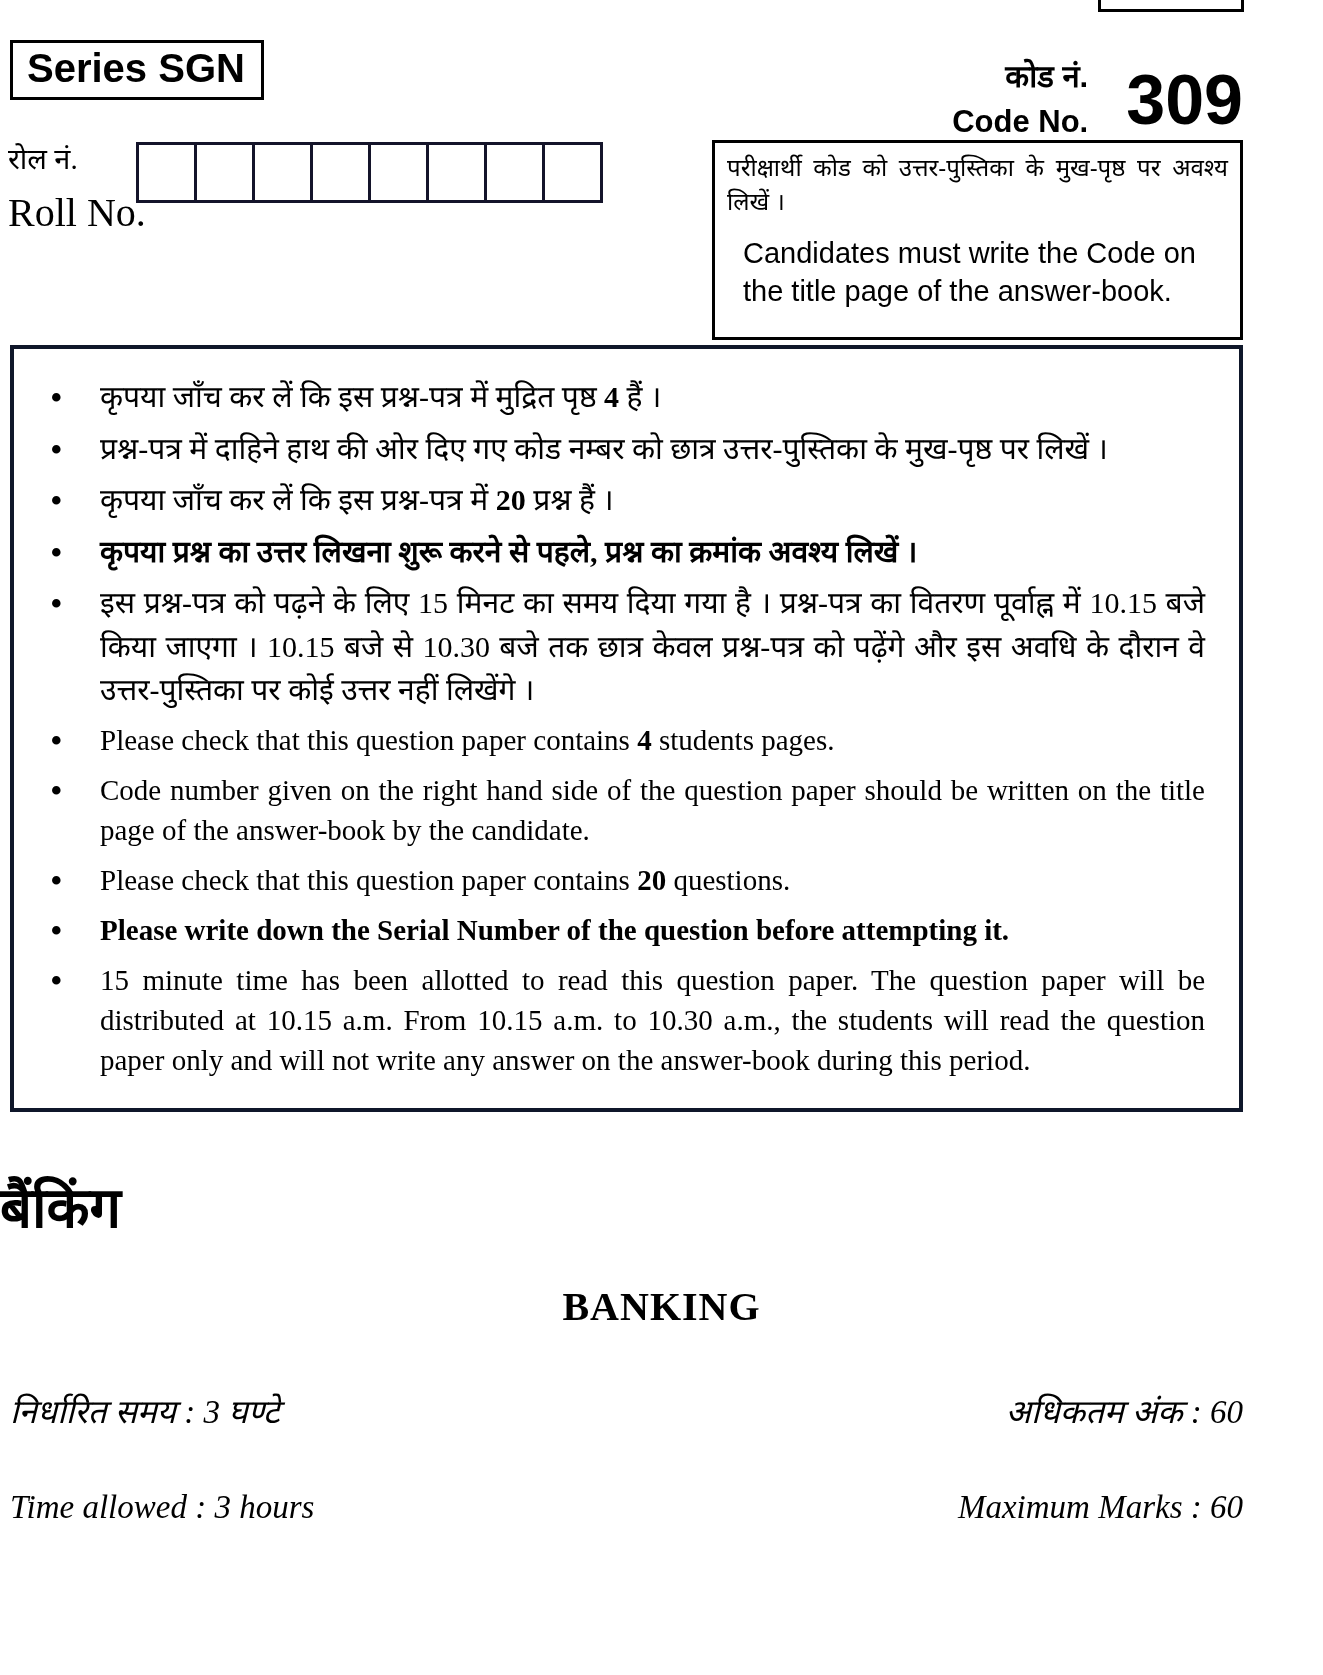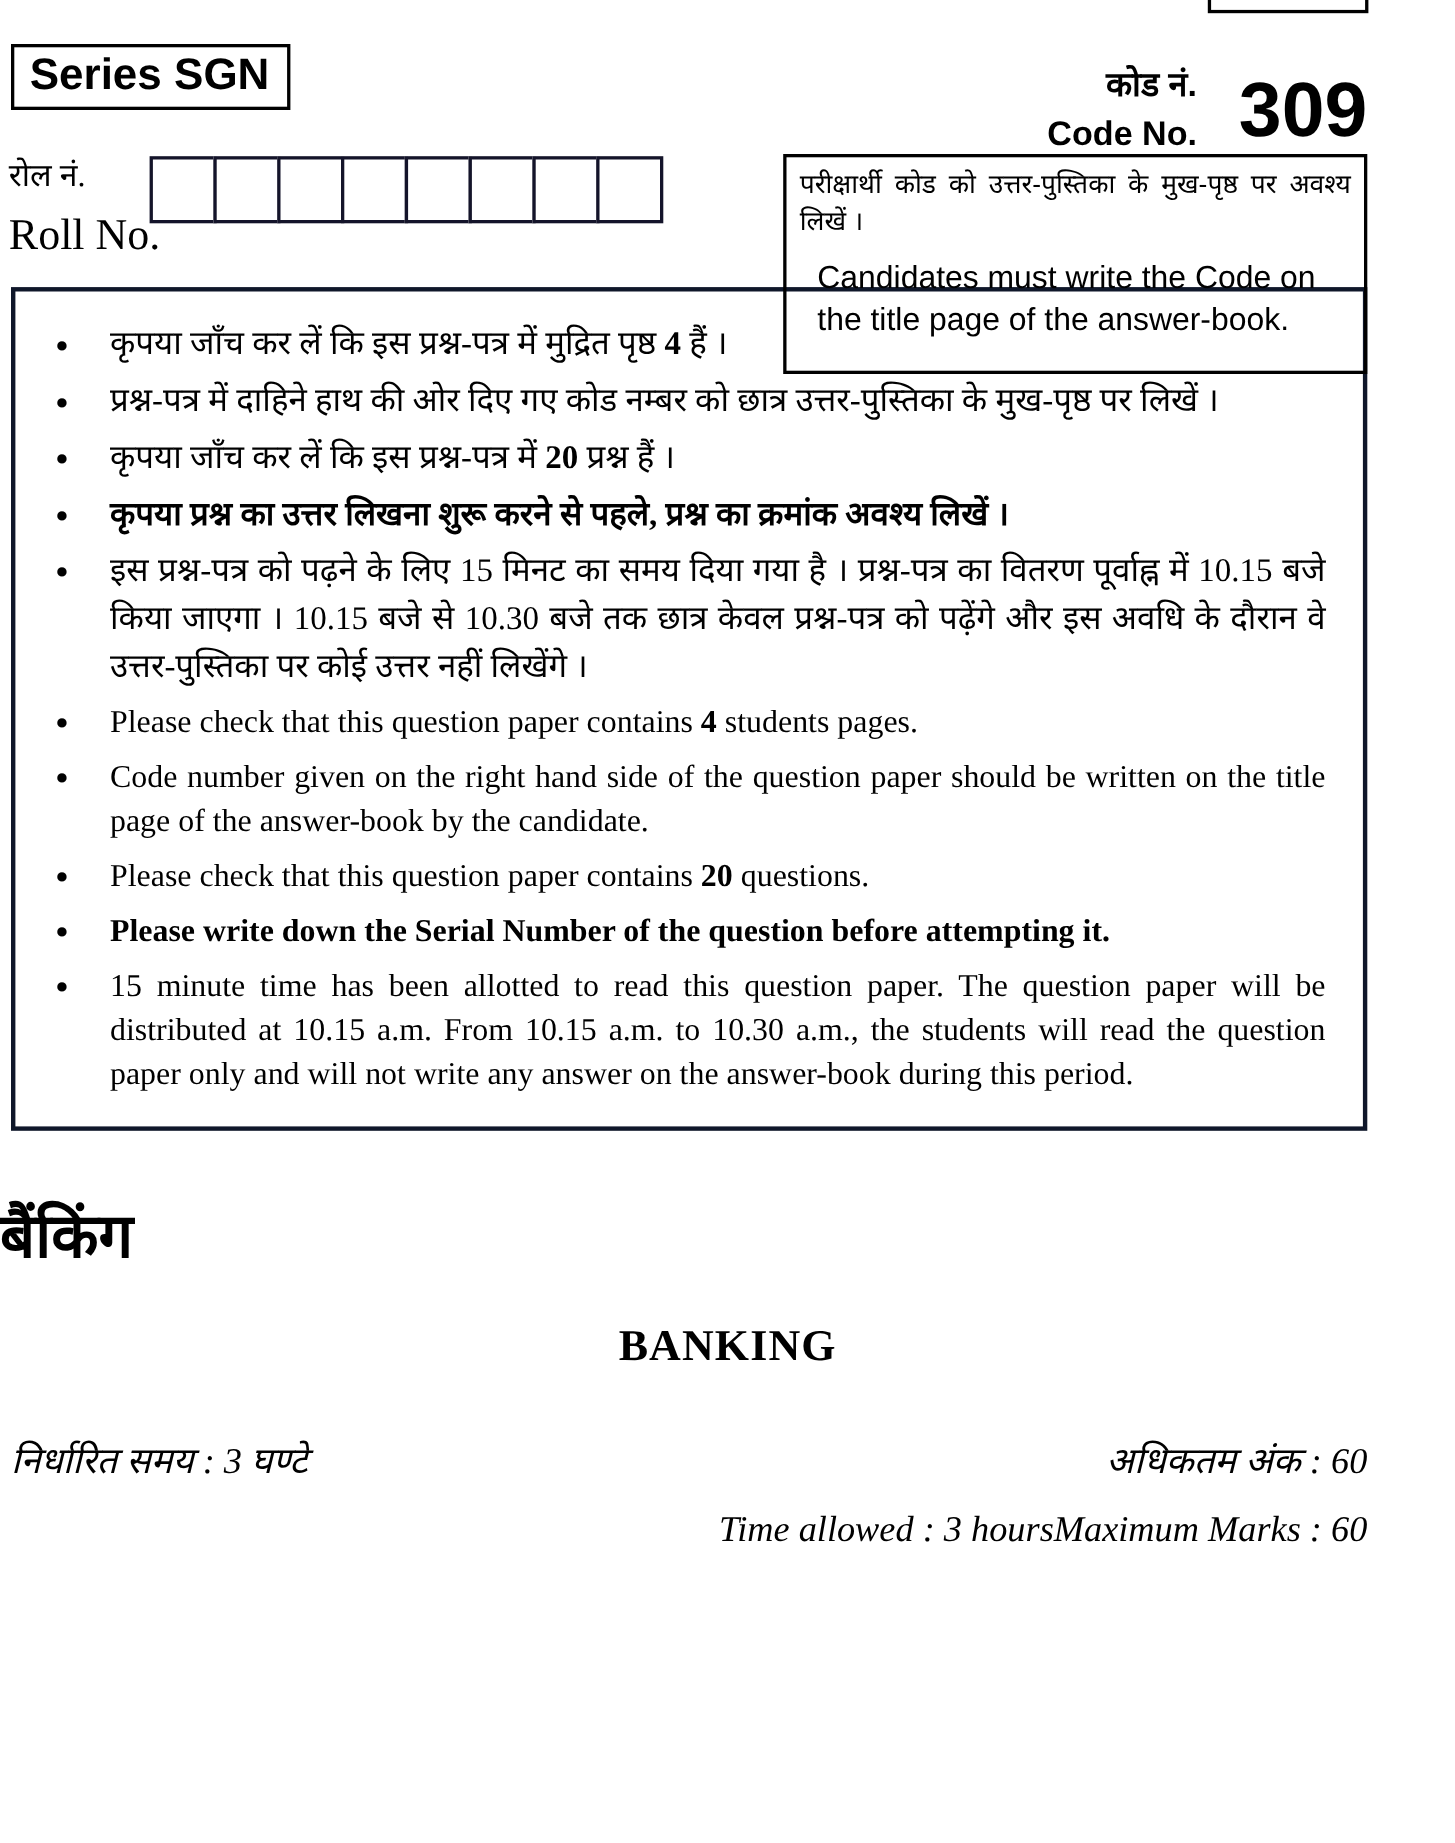--- a/index.html
+++ b/index.html
@@ -8,21 +8,21 @@
     width: 1323px;
     height: 1675px;
     background: #ffffff;
     color: #000000;
     font-family: "Liberation Serif", serif;
     position: relative;
     overflow: hidden;
   }
 
   
-  .header { position: relative; height: 261px; }
+  .header { position: relative; height: 345px; }
 
   .corner-box {
     position: absolute;
     top: -16px;
     right: 79px;
     width: 146px;
     height: 28px;
     border: 3px solid #000;
     background: #fff;
   }
@@ -126,22 +126,23 @@
     letter-spacing: 1px;
     margin: 40px 0 0 0;
   }
 
   
   .footer { margin: 58px 80px 0 10px; font-style: italic; }
   .foot-row {
     display: flex;
     justify-content: space-between;
     font-size: 33px;
-  }
-  .foot-row.en-row { margin-top: 24px; justify-content: flex-end; }
+    gap: 18px;
+  }
+  .foot-row.en-row { margin-top: 56px; }
 </style>
 </head>
 <body>
 
 <div class="header">
 
   <div class="corner-box"></div>
 
   <div class="series-box">
     <span>Series SGN</span>

